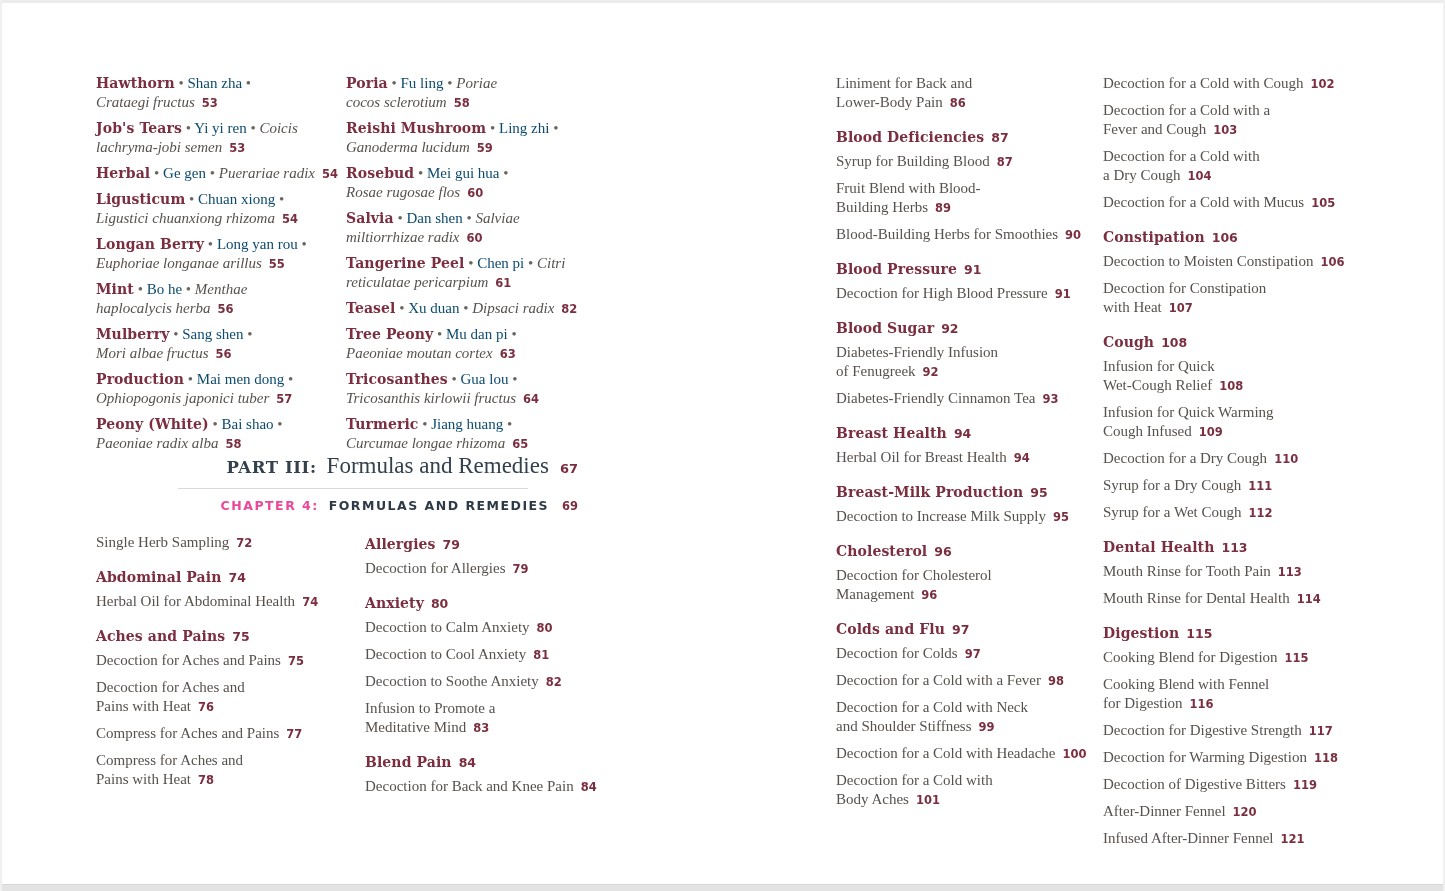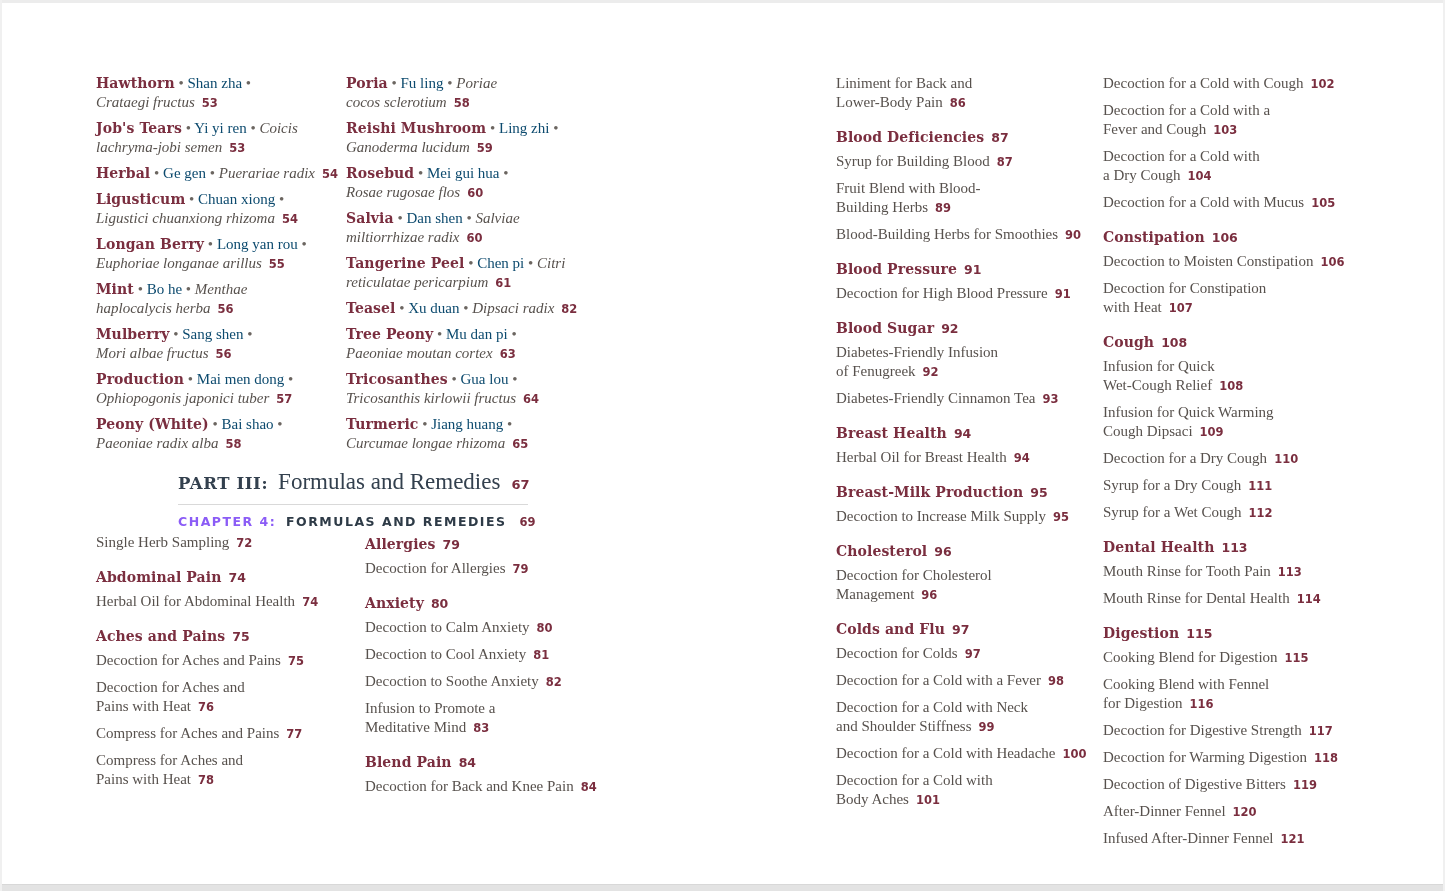--- a/index.html
+++ b/index.html
@@ -10,21 +10,21 @@
   }
   
   .edge-top{position:absolute;left:0;top:0;width:1445px;height:3px;background:#ececec;}
   .edge-bottom{position:absolute;left:0;bottom:0;width:1445px;height:6px;background:#e3e3e3;border-top:1px solid #d8d8d8;}
   .edge-left{position:absolute;left:0;top:0;width:2px;height:891px;background:#f0f0f0;}
   .edge-right{position:absolute;right:0;top:0;width:2px;height:891px;background:#f0f0f0;}
 
   .col{position:absolute;}
   #herbs-col-0{left:96px;top:74px;width:262px;}
   #herbs-col-1{left:346px;top:74px;width:258px;}
-  #part-block{left:178px;top:468px;width:400px;}
+  #part-block{left:178px;top:452px;width:400px;text-align:right;}
   #remedies-col-0{left:96px;top:533px;width:272px;}
   #remedies-col-1{left:365px;top:533px;width:272px;}
   #remedies-col-2{left:836px;top:74px;width:258px;}
   #remedies-col-3{left:1103px;top:74px;width:262px;}
 
   
   .herb-entry{margin:0 0 6px 0;}
   .line{line-height:19px;font-size:15px;color:#57514d;}
   .s-name{font-family:"DejaVu Serif", serif;font-weight:700;font-size:14px;color:#7a2e3f;letter-spacing:.1px;margin-top:42px;}
   .s-sep{color:#6b6560;}
@@ -39,21 +39,21 @@
   .cat-title{font-family:"DejaVu Serif", serif;font-weight:700;font-size:14px;color:#7a2e3f;letter-spacing:.1px;}
   .pg-h{font-family:"DejaVu Sans", sans-serif;font-weight:700;font-size:12.5px;color:#7a2e3f;margin-left:7px;}
 
   
   .part-line{line-height:28px;white-space:nowrap;}
   .part-label{font-family:"DejaVu Serif", serif;font-weight:700;font-size:16.5px;color:#33404e;letter-spacing:.6px;}
   .part-title{font-size:23px;color:#33404e;margin-left:6px;}
   .part-pg{font-size:13px;}
   .part-rule{width:350px;height:0;border-top:1px solid #d9d9d9;margin:5px 0 9px 0;}
   .chapter-line{font-family:"DejaVu Sans", sans-serif;font-weight:700;font-size:12.5px;letter-spacing:1.5px;white-space:nowrap;}
-  .chapter-label{color:#8b5cf6;}
+  .chapter-label{color:#ec4899;}
   .chapter-title{color:#2e3b47;margin-left:4px;}
   .chapter-pg{letter-spacing:0;}
 </style>
 </head>
 <body>
 
 <div class="edge-top"></div>
 <div class="edge-bottom"></div>
 <div class="edge-left"></div>
 <div class="edge-right"></div>
@@ -278,21 +278,21 @@
       <div class="line"><span>Decoction for Constipation</span></div>
       <div class="line"><span>with Heat</span><span class="pg">107</span></div>
     </div>
     <div class="cat-heading"><span class="cat-title">Cough</span><span class="pg-h">108</span></div>
     <div class="remedy">
       <div class="line"><span>Infusion for Quick</span></div>
       <div class="line"><span>Wet-Cough Relief</span><span class="pg">108</span></div>
     </div>
     <div class="remedy">
       <div class="line"><span>Infusion for Quick Warming</span></div>
-      <div class="line"><span>Cough Dipsaci</span><span class="pg">109</span></div>
+      <div class="line"><span>Cough Infused</span><span class="pg">109</span></div>
     </div>
     <div class="remedy">
       <div class="line"><span>Decoction for a Dry Cough</span><span class="pg">110</span></div>
     </div>
     <div class="remedy">
       <div class="line"><span>Syrup for a Dry Cough</span><span class="pg">111</span></div>
     </div>
     <div class="remedy">
       <div class="line"><span>Syrup for a Wet Cough</span><span class="pg">112</span></div>
     </div>

